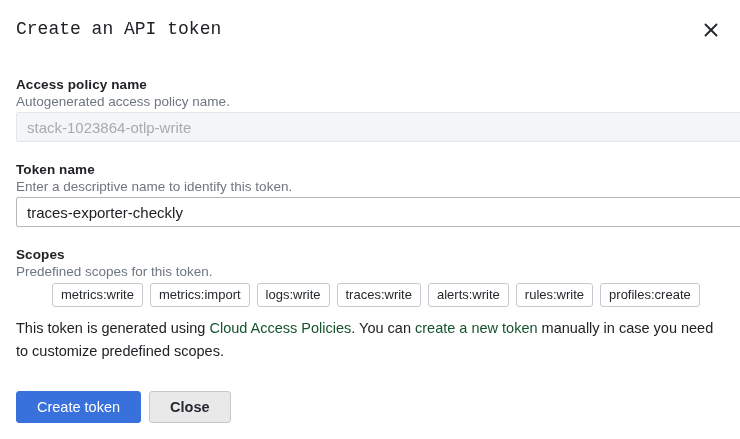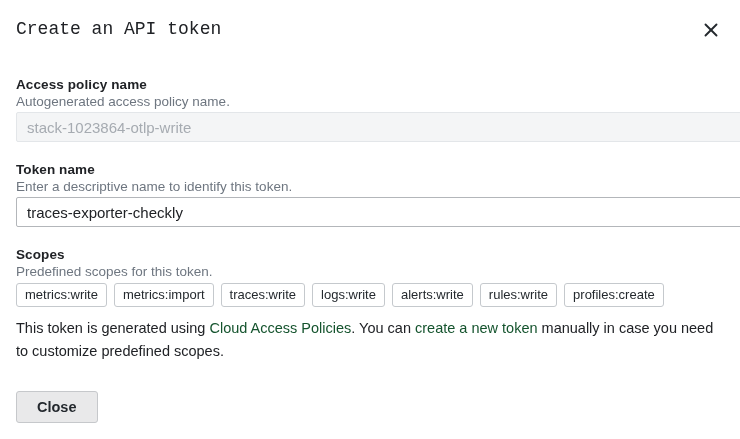--- a/index.html
+++ b/index.html
@@ -37,21 +37,21 @@
     display: block; width: 729px; height: 30px; margin-top: 2px;
     padding: 0 10px; font-size: 15px;
     font-family: "Liberation Sans", "DejaVu Sans", sans-serif;
     color: #202226; background: #ffffff;
     border: 1px solid #b3b6ba; border-radius: 2px; outline: none;
   }
   .text-input:disabled {
     background: #f4f5f6; border-color: #e3e6e9; color: #a6abb1;
   }
 
-  .badges { display: flex; gap: 7px; margin-top: 3px; }
+  .badges { display: flex; gap: 7px; margin-top: 3px; margin-left: 36px; }
   .badge {
     font-size: 13px; line-height: 16px; color: #24292e;
     padding: 3px 8px; background: #ffffff;
     border: 1px solid #c5c9cd; border-radius: 3px; white-space: nowrap;
   }
 
   .note {
     margin-top: 10px; font-size: 14.5px; line-height: 23px;
     color: #202226; max-width: 700px;
   }
@@ -96,27 +96,28 @@
     <div class="field-desc">Enter a descriptive name to identify this token.</div>
     <input class="text-input" type="text" value="traces-exporter-checkly" style="">
   </div>
 
   <div class="field">
     <div class="field-label">Scopes</div>
     <div class="field-desc">Predefined scopes for this token.</div>
     <div class="badges">
       <span class="badge">metrics:write</span>
       <span class="badge">metrics:import</span>
+      <span class="badge">logs:write</span>
       <span class="badge">traces:write</span>
-      <span class="badge">logs:write</span>
       <span class="badge">alerts:write</span>
       <span class="badge">rules:write</span>
       <span class="badge">profiles:create</span>
     </div>
   </div>
 
   <p class="note"><span>This token is generated using </span><a>Cloud Access Policies</a><span>. You can </span><a>create a new token</a><span> manually in case you need to customize predefined scopes.</span></p>
 
   <div class="actions">
+    <button class="btn btn-primary">Create token</button>
     <button class="btn btn-secondary">Close</button>
   </div>
 
 </div>
 
 </body></html>

